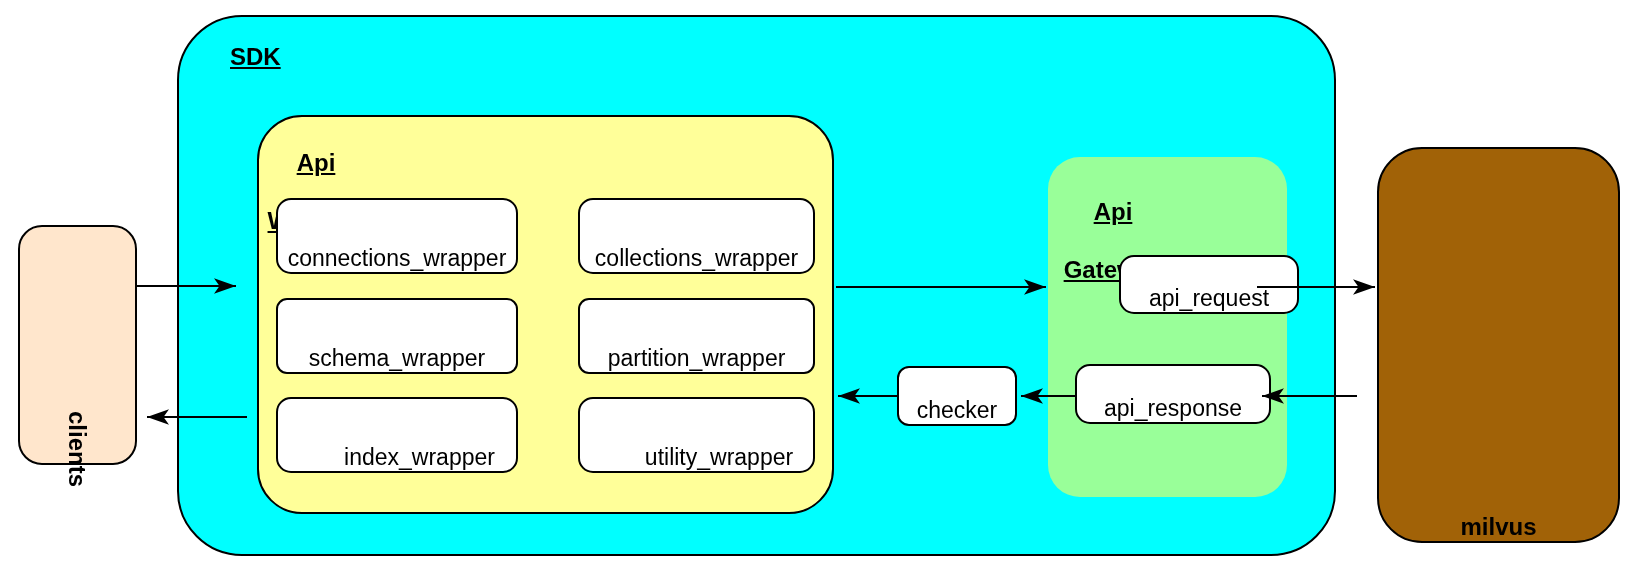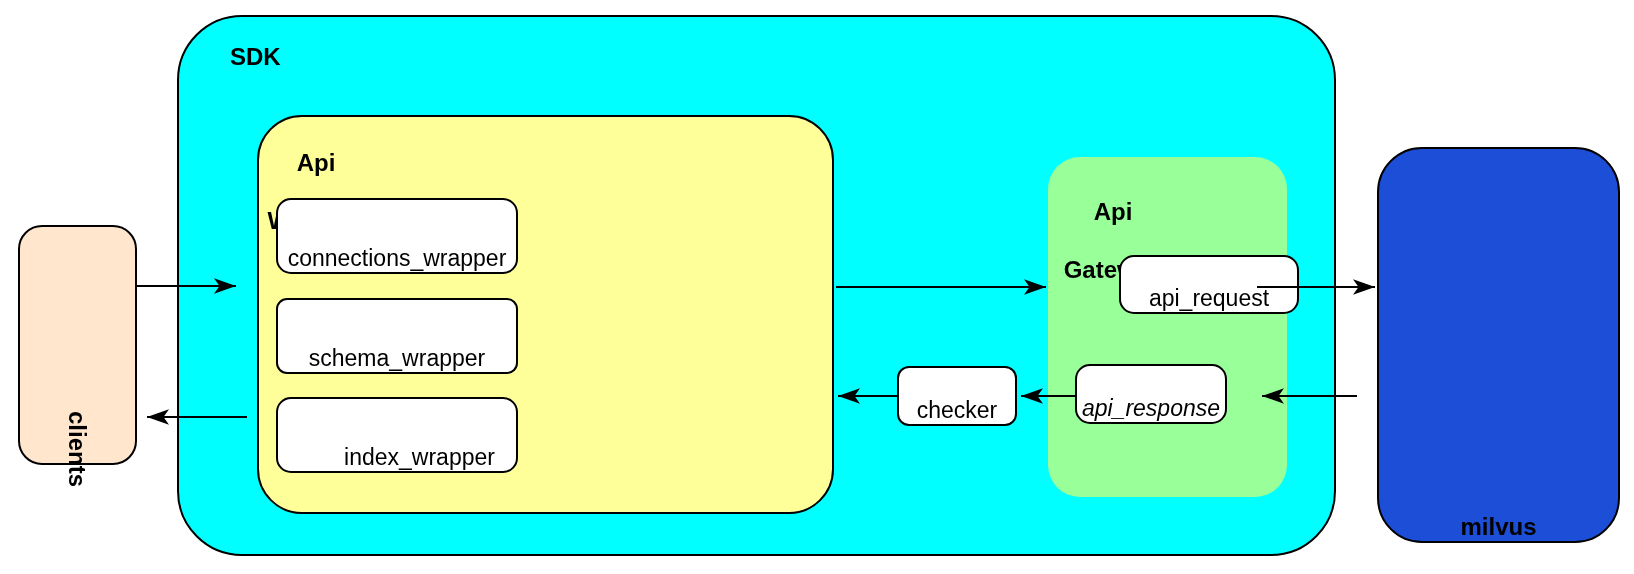--- a/index.html
+++ b/index.html
@@ -25,34 +25,35 @@
     border-radius:15px;
     white-space:nowrap;
   }
   .container-title {
     position:absolute;
     font-weight:bold;
     font-size:24px;
     line-height:29px;
     text-align:center;
     white-space:pre-line;
+    text-decoration:underline;
   }
   #sdk-box        { left:177px; top:15px;  width:1159px; height:541px; border-radius:65px; }
   #sdk-title      { left:51px;  top:25px;  text-align:left; }
   #wrapper-box    { left:78px;  top:98px;  width:577px;  height:399px; border-radius:45px; }
   #wrapper-title  { left:2px;   top:2px;   width:110px; }
   #gateway-box    { left:869px; top:140px; width:239px;  height:340px; border-radius:32px; border:none; }
   #gateway-title  { left:10px;  top:11px;  width:110px; }
   .wrap-l { left:17px;  width:242px; }
   .wrap-r { left:319px; width:237px; }
   .row-1  { top:81px;  height:76px; }
   .row-2  { top:181px; height:76px;border-radius:11px; }
   .row-3  { top:280px; height:76px;padding-left:45px; }
   #api-request-box  { left:27px; top:98px;  width:180px; height:59px;margin-left:44px; }
-  #api-response-box { left:27px; top:207px; width:152px; height:60px;font-style:italic; }
+  #api-response-box { left:27px; top:207px; width:196px; height:60px; }
   #checker-box      { left:718px; top:349px; width:120px; height:60px;border-radius:12px; }
   #clients-box { left:18px;   top:225px; width:119px; height:240px; border-radius:24px; }
   #clients-box .rotated {
     transform:rotate(90deg);
     font-weight:bold;
     font-size:24px;
   }
   #milvus-box  { left:1377px; top:147px; width:243px; height:396px; border-radius:45px; font-weight:bold; font-size:24px; }
   #arrow-layer {
     position:absolute;
@@ -75,25 +76,34 @@
 
     <div id="wrapper-box" class="shape" style="background-color: rgb(255, 255, 153);">
       <div id="wrapper-title" class="container-title">
         <span>Api</span><br>
         <span>Wrapper</span>
       </div>
 
       <div class="shape node wrap-l row-1">
         <span>connections_wrapper</span>
       </div>
+      <div class="shape node wrap-r row-1">
+        <span>collections_wrapper</span>
+      </div>
       <div class="shape node wrap-l row-2">
         <span>schema_wrapper</span>
       </div>
+      <div class="shape node wrap-r row-2">
+        <span>partition_wrapper</span>
+      </div>
       <div class="shape node wrap-l row-3">
         <span>index_wrapper</span>
+      </div>
+      <div class="shape node wrap-r row-3">
+        <span>utility_wrapper</span>
       </div>
     </div>
 
     <div id="checker-box" class="shape node">
       <span>checker</span>
     </div>
 
     <div id="gateway-box" class="shape" style="background-color: rgb(153, 255, 153);">
       <div id="gateway-title" class="container-title">
         <span>Api</span><br>
@@ -102,21 +112,21 @@
 
       <div id="api-request-box" class="shape node">
         <span>api_request</span>
       </div>
       <div id="api-response-box" class="shape node">
         <span>api_response</span>
       </div>
     </div>
   </div>
 
-  <div id="milvus-box" class="shape node" style="background-color: #1d4ed8;">
+  <div id="milvus-box" class="shape node" style="background-color: #a16207;">
     <span>milvus</span>
   </div>
 
   <svg id="arrow-layer" viewBox="0 0 1634 574" xmlns="http://www.w3.org/2000/svg">
     <defs>
       <marker id="ah" markerUnits="userSpaceOnUse" markerWidth="22" markerHeight="16" viewBox="0 0 20 14" refX="20" refY="7" orient="auto">
         <path d="M0,0 L20,7 L0,14 L5,7 Z" fill="#000000"></path>
       </marker>
     </defs>
     <line x1="135" y1="286" x2="236" y2="286" stroke="#000" stroke-width="2" marker-end="url(#ah)"></line>

